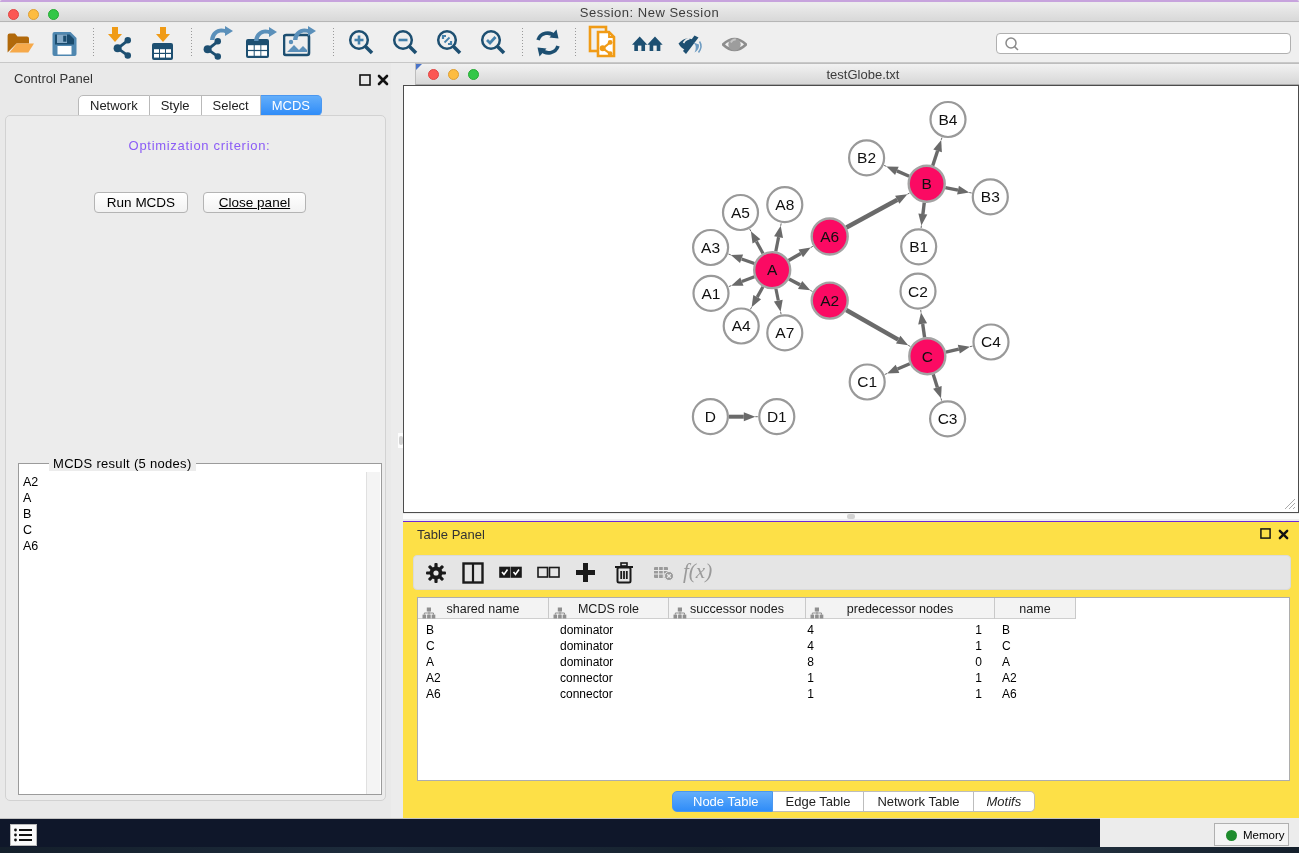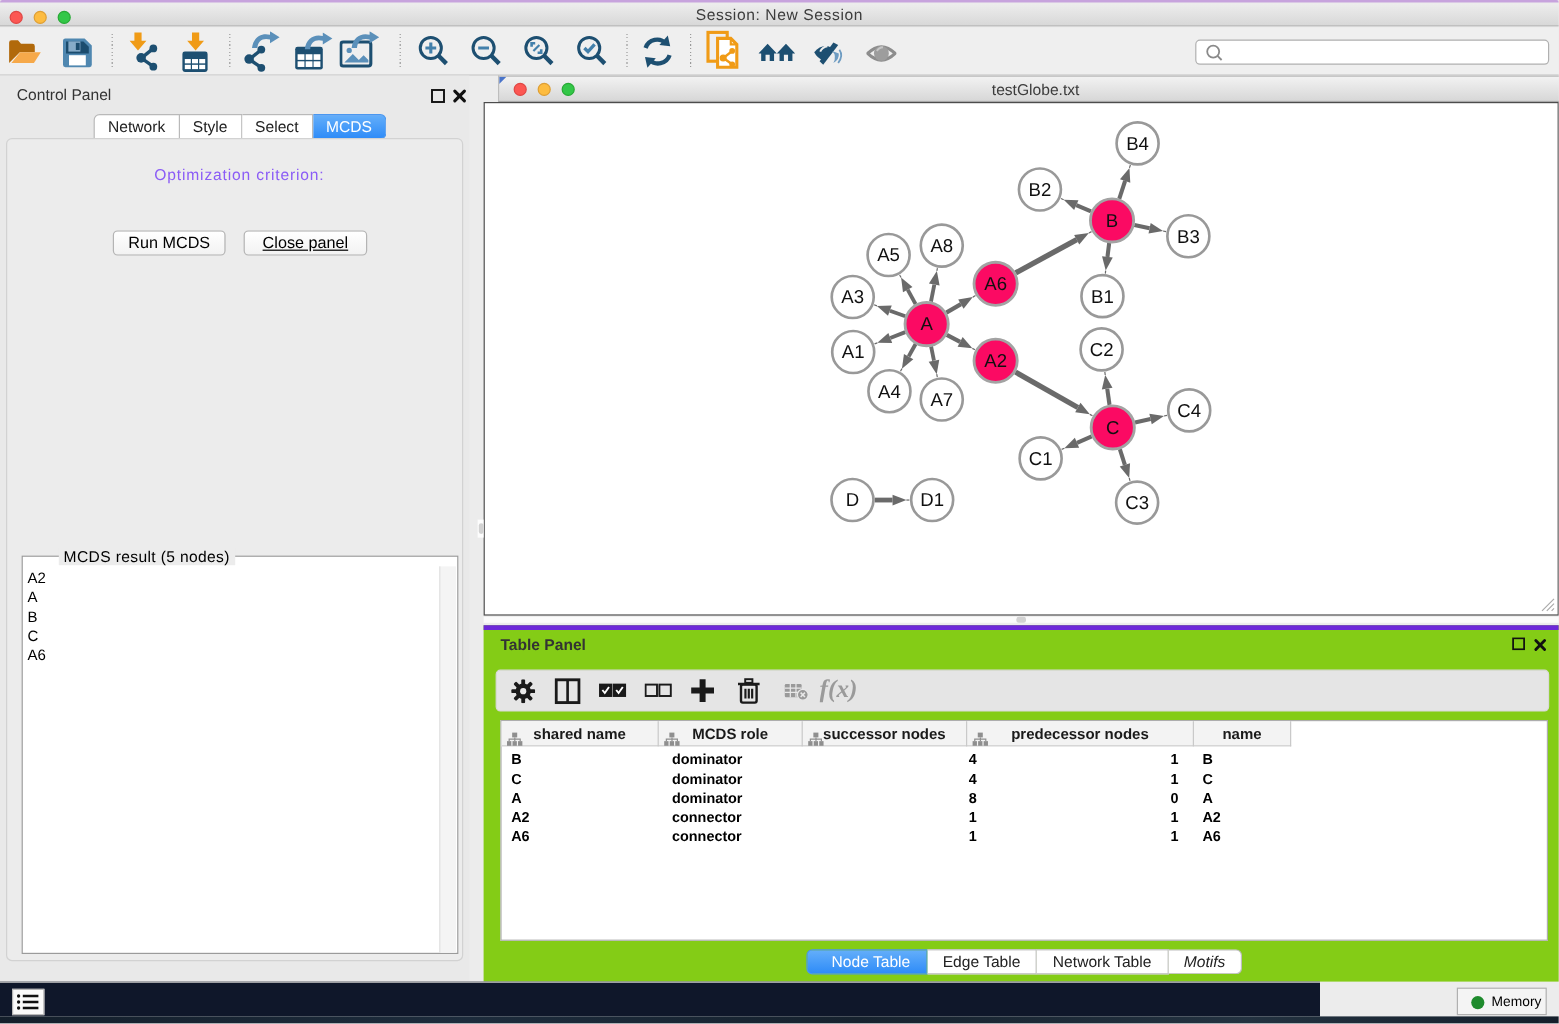--- a/index.html
+++ b/index.html
@@ -33,21 +33,21 @@
 #mcdsbox { position:absolute; left:12px; top:347px; width:364px; height:332px; border:1px solid #9b9b9b; background:#fff; }
 #mcdsbox .legend { position:absolute; left:6px; top:-8px; background:#ececec; padding:0 4px; font-size:13px; letter-spacing:0.3px; color:#000;margin-left:24px; }
 #mcdsbox .list { position:absolute; left:4px; top:10px; font-size:12.5px; color:#000; line-height:16px; }
 #mcdsbox .sbar { position:absolute; right:1px; top:8px; width:14px; height:322px; background:#f4f4f4; border-left:1px solid #e0e0e0; }
 
 #netwin { left:403px; top:63px; width:896px; height:450px; }
 #nettitle { position:absolute; left:12px; top:0; width:100%; height:22px; background:linear-gradient(#f2f2f2,#d7d7d7); border:1px solid #bdbdbd; border-bottom:1px solid #a9a9a9; }
 #netcanvas { position:absolute; left:0; top:22px; width:896px; height:428px; background:#fff; border:1px solid #4c4c4c; }
 #nettitle .title { position:absolute; left:0; right:0; top:3px; text-align:center; font-size:13px; color:#3c3c3c; }
 
-#tpanel { left:403px; top:521px; width:896px; height:297px; background:#84cc16; border-top:4px solid #6d28d9;font-weight:bold; }
+#tpanel { left:403px; top:521px; width:896px; height:297px; background:#fde047; border-top:1px solid #6d28d9; }
 #tpanel .hdr { position:absolute; left:14px; top:5px; font-size:13px; color:#333; }
 #ttable { position:absolute; left:14px; top:75px; width:873px; height:184px; background:#fff; border:1px solid #adadad; }
 #thead { position:absolute; left:0; top:0; height:21px; background:#f3f3f3; border-bottom:1px solid #cfcfcf; width:658px; }
 .th { position:absolute; top:0; height:21px; border-right:1px solid #c9c9c9; font-size:12.5px; color:#1a1a1a; text-align:center; line-height:23px; }
 .trow { position:absolute; left:0; width:660px; height:16px; font-size:12px; color:#000; }
 .trow span { position:absolute; top:1px; }
 
 #btabs { position:absolute; left:672px; top:791px; display:flex; }
 .btab { height:21px; line-height:20px; padding:0 13px; background:#fff; border:1px solid #bdbdbd; border-left:none; font-size:13px; color:#222; }
 .btab.first { border-left:1px solid #bdbdbd; border-radius:5px 0 0 5px; }

